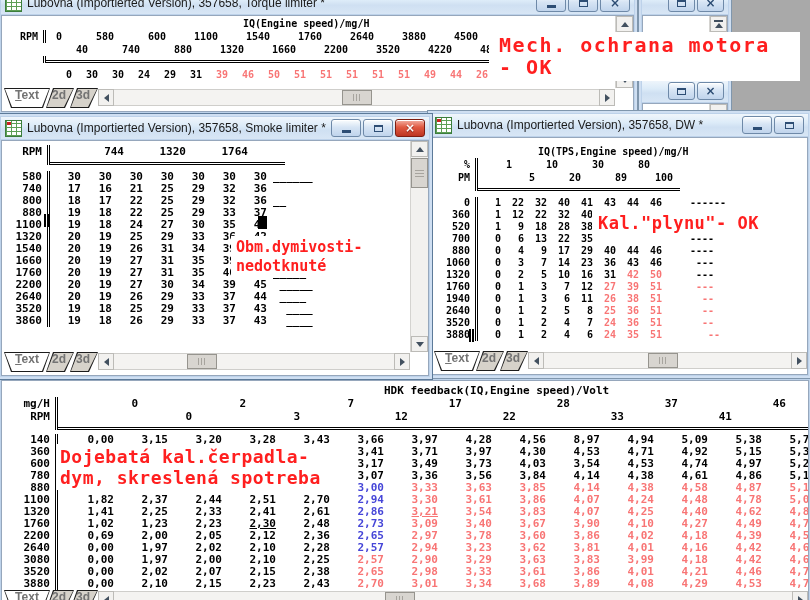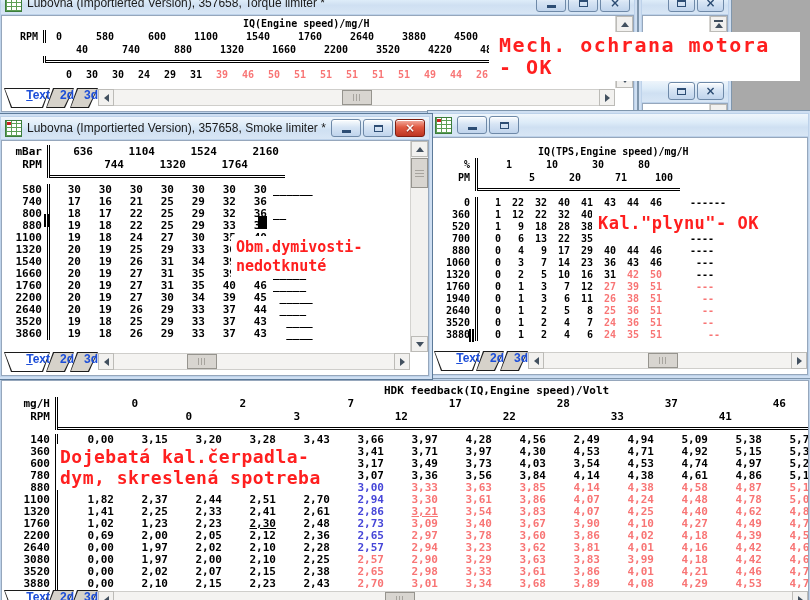--- a/index.html
+++ b/index.html
@@ -41,22 +41,22 @@
   .unittext{white-space:pre;}
   .dsep-line{border-top:3px double #000;height:0;margin-top:2px;}
   .dash{white-space:pre;}
   
   .tabstrip{position:absolute;left:0;right:0;height:23px;background:#fff;display:flex;align-items:flex-start;}
   .tab{position:relative;height:20px;margin-left:-6px;flex:0 0 auto;}
   .tab:first-child{margin-left:2px;}
   .tbg{position:absolute;inset:0;background:#1c1c1c;}
   .tbg2{position:absolute;inset:1px;background:#d6d2ca;}
   .tab.active .tbg2{background:#fff;}
-  .tab .ttx{position:relative;z-index:1;text-align:right;line-height:19px;
-    font:bold 12px "Liberation Sans",sans-serif;color:#1d4ed8;}
+  .tab .ttx{position:relative;z-index:1;text-align:center;line-height:19px;
+    font:bold 12px "Liberation Sans",sans-serif;color:#737373;}
   .tab .tbg,.tab .tbg2{clip-path:polygon(0 0,100% 0,calc(100% - 7px) 100%,7px 100%);}
   .tab.slant .tbg,.tab.slant .tbg2{clip-path:polygon(9px 0,100% 0,calc(100% - 9px) 100%,2px 100%);}
   .hscroll{flex:1;height:17px;display:flex;margin-top:1px;}
   .sbtn{width:16px;height:17px;background:#f2f1ef;border:1px solid #bcbbb7;box-sizing:border-box;
     display:flex;align-items:center;justify-content:center;flex:0 0 auto;}
   .strack{flex:1;background:#f4f3f1;border-top:1px solid #cfcecb;border-bottom:1px solid #cfcecb;position:relative;}
   .sthumb{position:absolute;top:0;bottom:0;width:30px;background:#d8d5d0;border:1px solid #96948e;box-sizing:border-box;}
   .sthumb:after{content:"";position:absolute;left:50%;top:3px;bottom:3px;width:8px;margin-left:-4px;
     background:repeating-linear-gradient(90deg,#a7a49e 0 1px,transparent 1px 3px);}
   .tri-l{width:0;height:0;border:4px solid transparent;border-right:5px solid #42505f;margin-left:-4px;}
@@ -137,21 +137,21 @@
           <span class="cells" style="left: 0px;">
             <span class="cell" style="width: 56px;">0,00</span>
             <span class="cell" style="width: 54px;">3,15</span>
             <span class="cell" style="width: 54px;">3,20</span>
             <span class="cell" style="width: 54px;">3,28</span>
             <span class="cell" style="width: 54px;">3,43</span>
             <span class="cell" style="width: 54px;">3,66</span>
             <span class="cell" style="width: 54px;">3,97</span>
             <span class="cell" style="width: 54px;">4,28</span>
             <span class="cell" style="width: 54px;">4,56</span>
-            <span class="cell" style="width: 54px;">2,49</span>
+            <span class="cell" style="width: 54px;">8,97</span>
             <span class="cell" style="width: 54px;">4,94</span>
             <span class="cell" style="width: 54px;">5,09</span>
             <span class="cell" style="width: 54px;">5,38</span>
             <span class="cell" style="width: 54px;">5,73</span>
           </span>
         </div>
         <div class="trow" style="height: 12px; line-height: 12px;">
           <span class="lbl" style="width: 47px;">360</span>
           <span class="cells" style="left: 0px;">
             <span class="cell" style="width: 56px;"></span>
@@ -588,20 +588,21 @@
         </div>
       </div>
   </div>
 </div>
 
 <div class="win" id="win-dw" style="left:427px;top:110px;width:385px;height:269px;">
   <div class="titlebar">
     <span class="wicon">
         <i></i>
       </span>
+    <span class="title">Lubovna (Importierted Version), 357658, DW *</span>
     <span class="btns">
       <span class="wbtn">
           <span class="g-min"></span>
         </span>
       <span class="wbtn">
           <span class="g-max"></span>
         </span>
     </span>
   </div>
   <div class="wincontent">
@@ -624,21 +625,21 @@
           </span>
         </div>
         <div class="trow" style="height: 13px; line-height: 13px;">
           <span class="lbl" style="width: 37px;">PM</span>
           <span class="cells" style="left: 11px;">
             <span class="cell" style="width: 23px;"></span>
             <span class="cell" style="width: 23px;">5</span>
             <span class="cell" style="width: 23px;"></span>
             <span class="cell" style="width: 23px;">20</span>
             <span class="cell" style="width: 23px;"></span>
-            <span class="cell" style="width: 23px;">71</span>
+            <span class="cell" style="width: 23px;">89</span>
             <span class="cell" style="width: 23px;"></span>
             <span class="cell" style="width: 23px;">100</span>
           </span>
         </div>
         <div class="trow">
           <span class="lbl" style="width: 37px; height: 7px;"></span>
           <span class="dsep-line" style="width: 202px;"></span>
         </div>
         <div class="trow" style="height: 12px; line-height: 12px; margin-top: 6px;">
           <span class="lbl" style="width: 37px;">0</span>
@@ -853,32 +854,20 @@
       <span class="wbtn">
           <span class="g-max"></span>
         </span>
       <span class="wbtn closeactive">
           <span class="g-x">×</span>
         </span>
     </span>
   </div>
   <div class="wincontent">
     <div class="otable" id="tbl-smoke" style="font-size: 11px; padding-top: 4px;">
-        <div class="trow" style="height: 13px; line-height: 13px;">
-          <span class="lbl" style="width: 39px;">mBar</span>
-          <span class="cells" style="left: 12px;">
-            <span class="cell" style="width: 31px;">636</span>
-            <span class="cell" style="width: 31px;"></span>
-            <span class="cell" style="width: 31px;">1104</span>
-            <span class="cell" style="width: 31px;"></span>
-            <span class="cell" style="width: 31px;">1524</span>
-            <span class="cell" style="width: 31px;"></span>
-            <span class="cell" style="width: 31px;">2160</span>
-          </span>
-        </div>
         <div class="trow" style="height: 13px; line-height: 13px;">
           <span class="lbl" style="width: 39px;">RPM</span>
           <span class="cells" style="left: 12px;">
             <span class="cell" style="width: 31px;"></span>
             <span class="cell" style="width: 31px;">744</span>
             <span class="cell" style="width: 31px;"></span>
             <span class="cell" style="width: 31px;">1320</span>
             <span class="cell" style="width: 31px;"></span>
             <span class="cell" style="width: 31px;">1764</span>
             <span class="cell" style="width: 31px;"></span>

